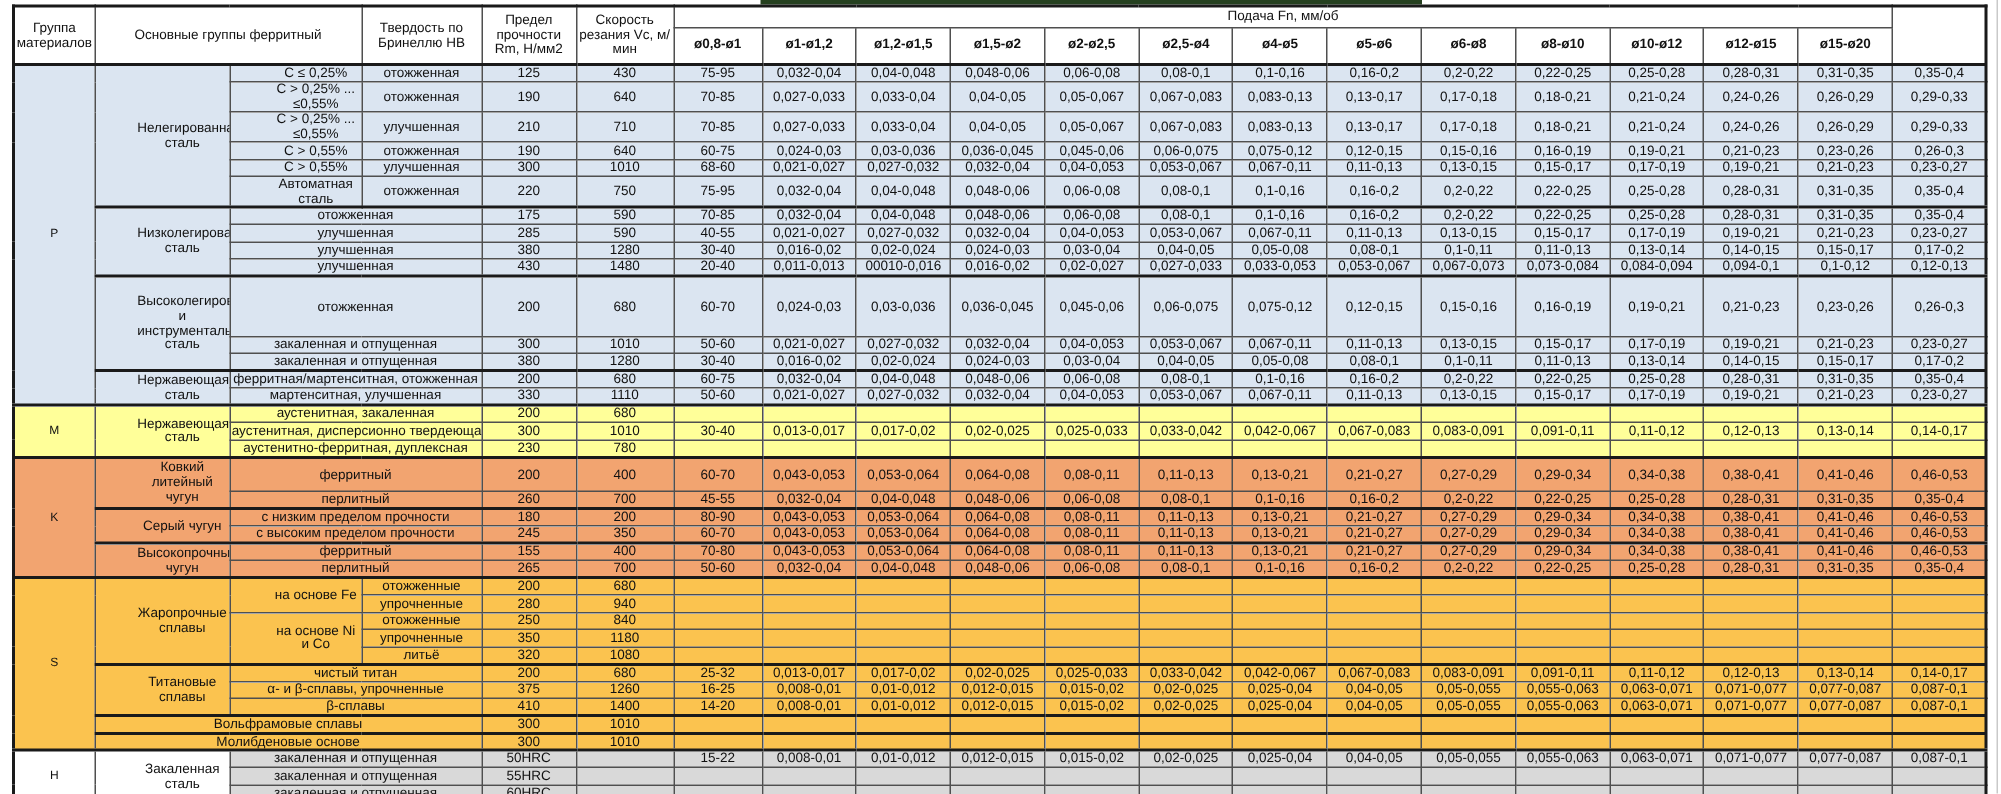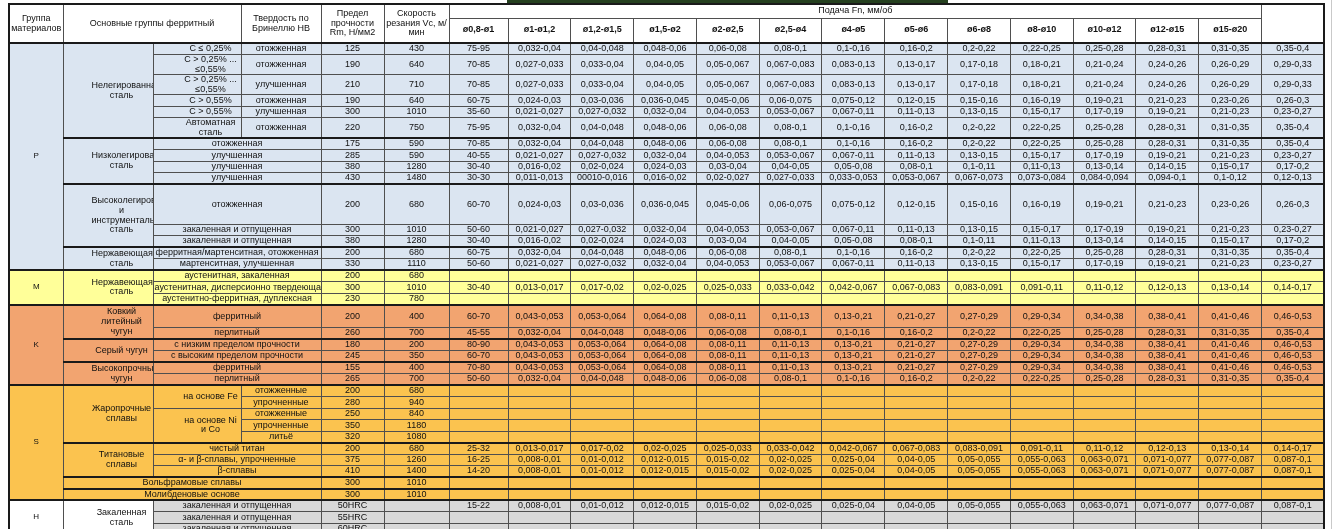--- a/index.html
+++ b/index.html
@@ -163,21 +163,21 @@
           <td class="num">0,19-0,21</td>
           <td class="num">0,21-0,23</td>
           <td class="num">0,23-0,26</td>
           <td class="num">0,26-0,3</td>
         </tr>
         <tr class="sec-p">
           <td class="s1">C &gt; 0,55%</td>
           <td class="s">улучшенная</td>
           <td class="num">300</td>
           <td class="num">1010</td>
-          <td class="num">35-60</td>
+          <td class="num">68-60</td>
           <td class="num">0,021-0,027</td>
           <td class="num">0,027-0,032</td>
           <td class="num">0,032-0,04</td>
           <td class="num">0,04-0,053</td>
           <td class="num">0,053-0,067</td>
           <td class="num">0,067-0,11</td>
           <td class="num">0,11-0,13</td>
           <td class="num">0,13-0,15</td>
           <td class="num">0,15-0,17</td>
           <td class="num">0,17-0,19</td>
@@ -260,21 +260,21 @@
           <td class="num">0,11-0,13</td>
           <td class="num">0,13-0,14</td>
           <td class="num">0,14-0,15</td>
           <td class="num">0,15-0,17</td>
           <td class="num">0,17-0,2</td>
         </tr>
         <tr class="sec-p">
           <td colspan="2" class="s">улучшенная</td>
           <td class="num">430</td>
           <td class="num">1480</td>
-          <td class="num">30-30</td>
+          <td class="num">20-40</td>
           <td class="num">0,011-0,013</td>
           <td class="num">00010-0,016</td>
           <td class="num">0,016-0,02</td>
           <td class="num">0,02-0,027</td>
           <td class="num">0,027-0,033</td>
           <td class="num">0,033-0,053</td>
           <td class="num">0,053-0,067</td>
           <td class="num">0,067-0,073</td>
           <td class="num">0,073-0,084</td>
           <td class="num">0,084-0,094</td>

